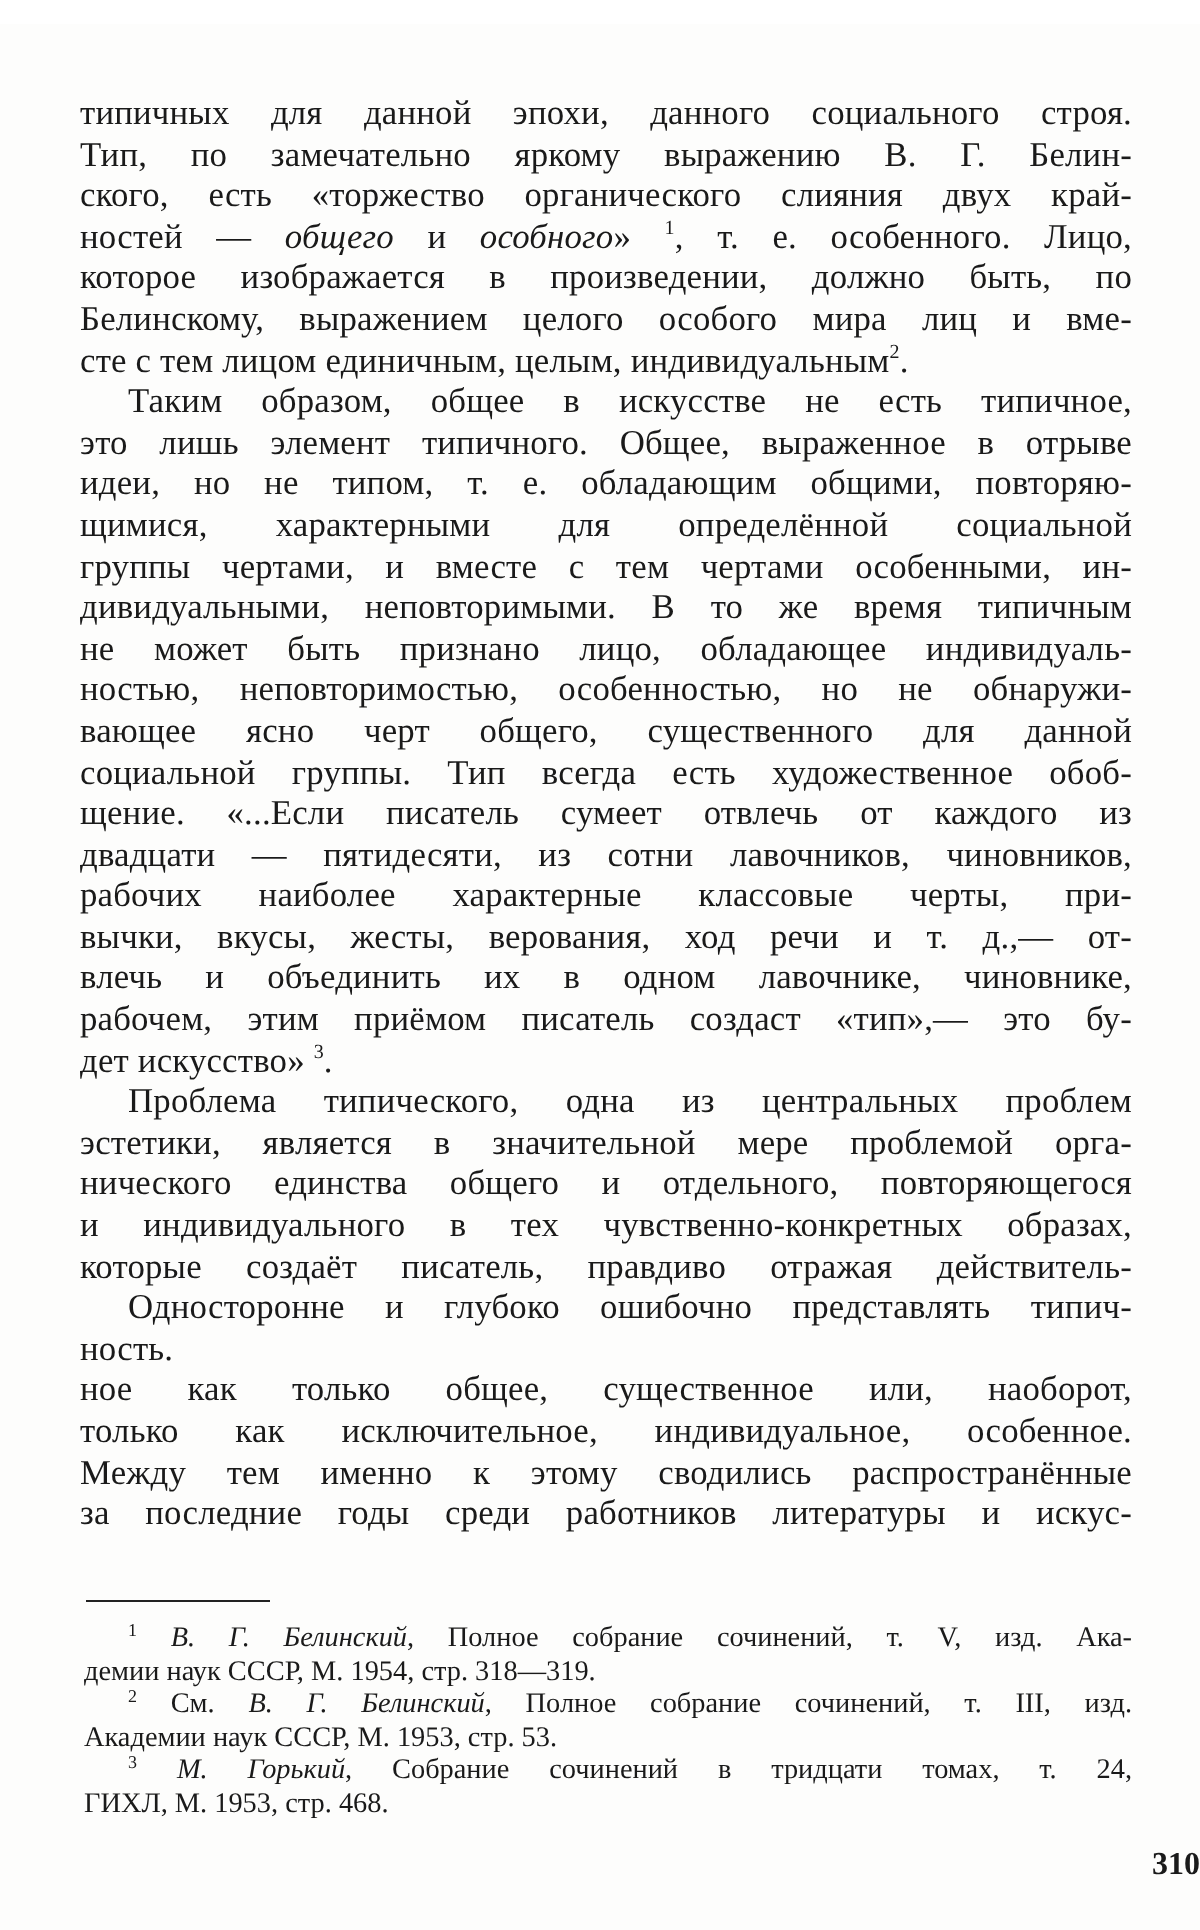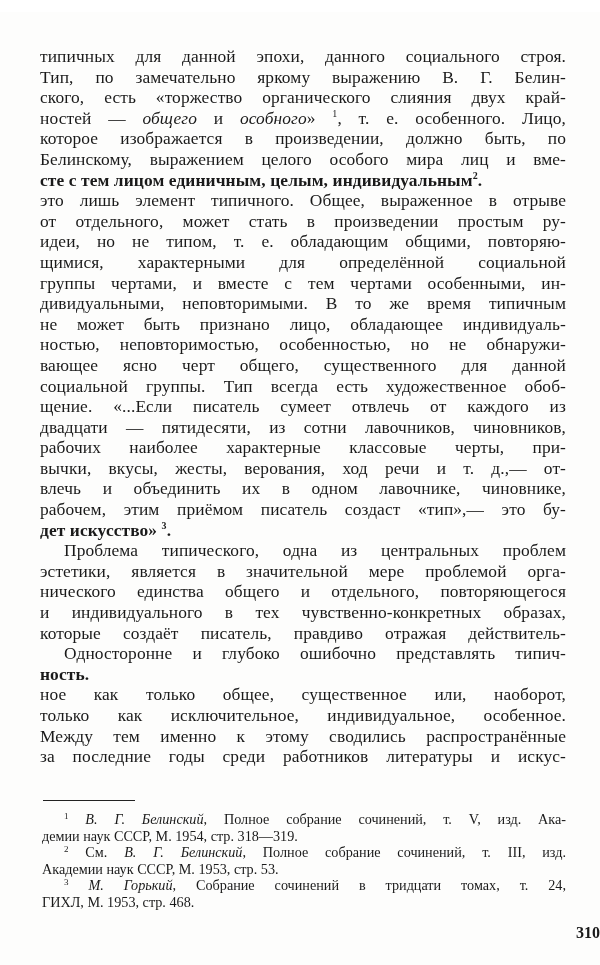--- a/index.html
+++ b/index.html
@@ -12,21 +12,21 @@
   }
   .body-text {
     position: absolute; left: 40px; top: 34px; width: 526px;
   }
   .line {
     display: block; height: 20.6px; line-height: 20.6px;
     font-size: 17.4px; white-space: nowrap;
     text-align: justify; text-align-last: justify;
     letter-spacing: 0.1px;
   }
-  .line.last { text-align-last: left; font-weight: bold; }
+  .line.last { text-align-last: left; }
   .line.indent { padding-left: 24px; }
   .it { font-style: italic; }
   sup { font-size: 10px; vertical-align: 7px; line-height: 0; }
   .divider {
     position: absolute; left: 43px; top: 788px; width: 92px; height: 0;
     border-top: 1.5px solid #222;
   }
   .notes {
     position: absolute; left: 42px; top: 799px; width: 524px;
   }
@@ -48,22 +48,22 @@
 
 <div class="page">
   <div class="body-text" id="body">
       <span class="line">типичных для данной эпохи, данного социального строя.</span>
       <span class="line">Тип, по замечательно яркому выражению В. Г. Белин-</span>
       <span class="line">ского, есть «торжество органического слияния двух край-</span>
       <span class="line">ностей — <span class="it">общего</span> и <span class="it">особного</span>» <sup>1</sup>, т. е. особенного. Лицо,</span>
       <span class="line">которое изображается в произведении, должно быть, по</span>
       <span class="line">Белинскому, выражением целого особого мира лиц и вме-</span>
       <span class="line last">сте с тем лицом единичным, целым, индивидуальным<sup>2</sup>.</span>
+      <span class="line indent">Таким образом, общее в искусстве не есть типичное,</span>
       <span class="line">это лишь элемент типичного. Общее, выраженное в отрыве</span>
-      <span class="line">от отдельного, может стать в произведении простым ру-</span>
       <span class="line">идеи, но не типом, т. е. обладающим общими, повторяю-</span>
       <span class="line">щимися, характерными для определённой социальной</span>
       <span class="line">группы чертами, и вместе с тем чертами особенными, ин-</span>
       <span class="line">дивидуальными, неповторимыми. В то же время типичным</span>
       <span class="line">не может быть признано лицо, обладающее индивидуаль-</span>
       <span class="line">ностью, неповторимостью, особенностью, но не обнаружи-</span>
       <span class="line">вающее ясно черт общего, существенного для данной</span>
       <span class="line">социальной группы. Тип всегда есть художественное обоб-</span>
       <span class="line">щение. «...Если писатель сумеет отвлечь от каждого из</span>
       <span class="line">двадцати — пятидесяти, из сотни лавочников, чиновников,</span>

